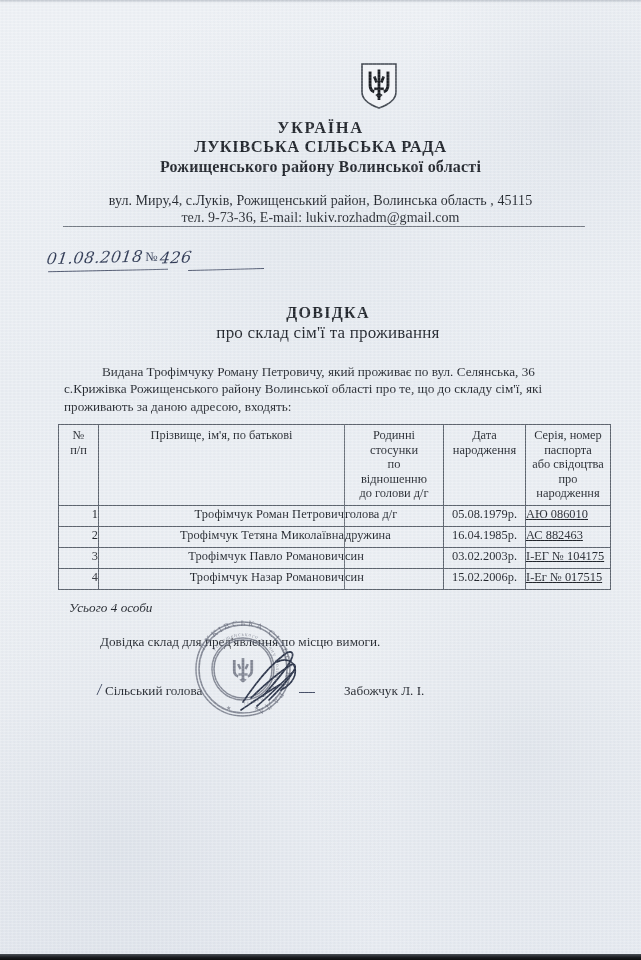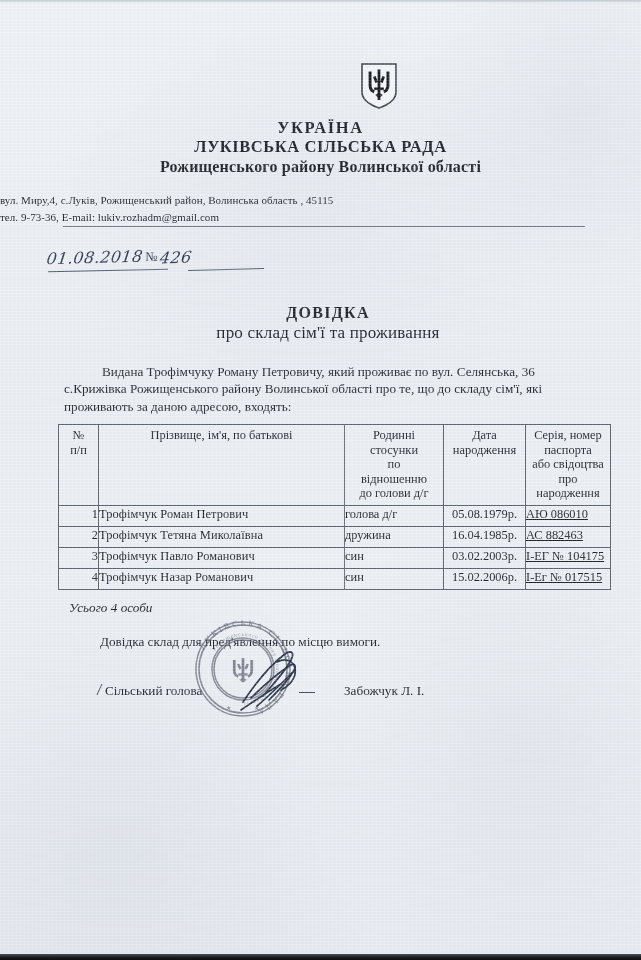--- a/index.html
+++ b/index.html
@@ -64,21 +64,22 @@
     font-size: 16.5px; font-weight: bold; letter-spacing: .55px;
     line-height: 20px;
   }
   #hdr .l3 {
     font-size: 16px; font-weight: bold; letter-spacing: .2px;
     line-height: 20px;
   }
 
   #contact {
     left: 0; right: 0; top: 192px;
-    font-size: 11px;
+    text-align: center;
+    font-size: 14px;
     line-height: 17px;
     letter-spacing: .05px;
   }
   #rule {
     left: 63px; top: 226px; width: 522px; height: 0;
     border-top: 1.1px solid #5d646e;
     opacity: .85;
   }
 
   
@@ -147,21 +148,21 @@
   }
   #tbl .hcell { text-align: center; padding: 3px 2px 4px; }
   #tbl tr.hdr td { height: 72px; }
   #tbl tr.row td { height: 17px; padding: 1px 0 2px; }
   .c-no    { width: 35px;  text-align: center; }
   .c-name  { width: 241px; }
   .c-rel   { width: 94px;  }
   .c-dob   { width: 77px;  text-align: center; }
   .c-doc   { width: 80px;  }
   .row .c-no   { text-align: right; padding-right: 6px; }
-  .row .c-name { padding-left: 8px; letter-spacing: .1px; }
+  .row .c-name { padding-left: 8px; letter-spacing: .1px; text-align: right; }
   .row .c-rel  { padding-left: 7px; }
   .row .c-dob  { text-align: center; }
   .row .c-doc  { padding-left: 8px; white-space: nowrap; text-decoration: underline; }
 
   
   #total {
     left: 69px; top: 600px;
     font-size: 13.2px;
     font-style: italic;
   }

